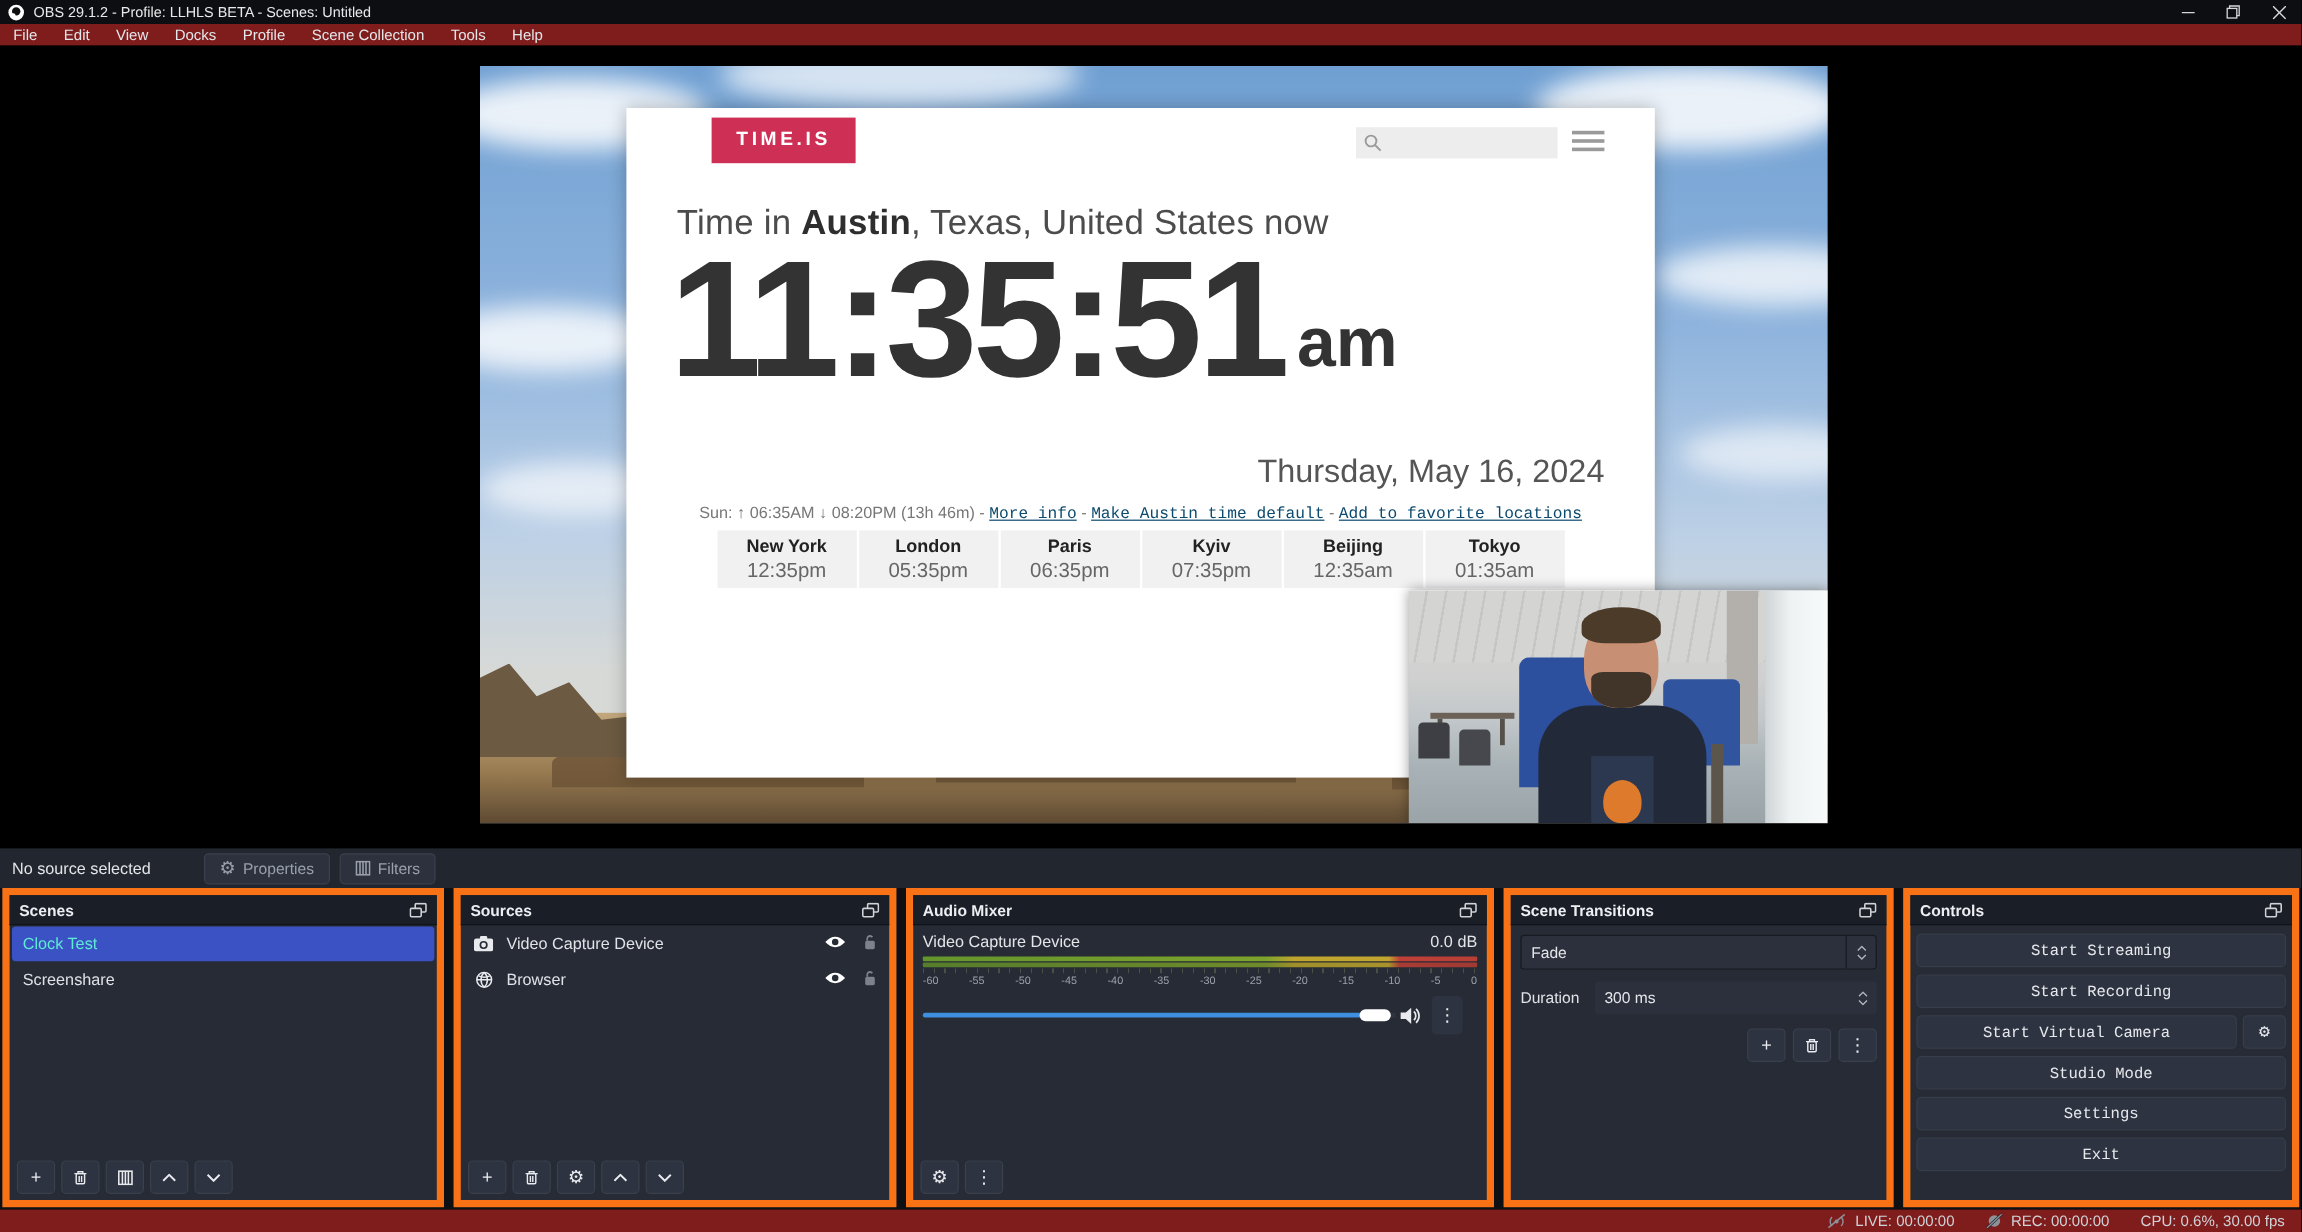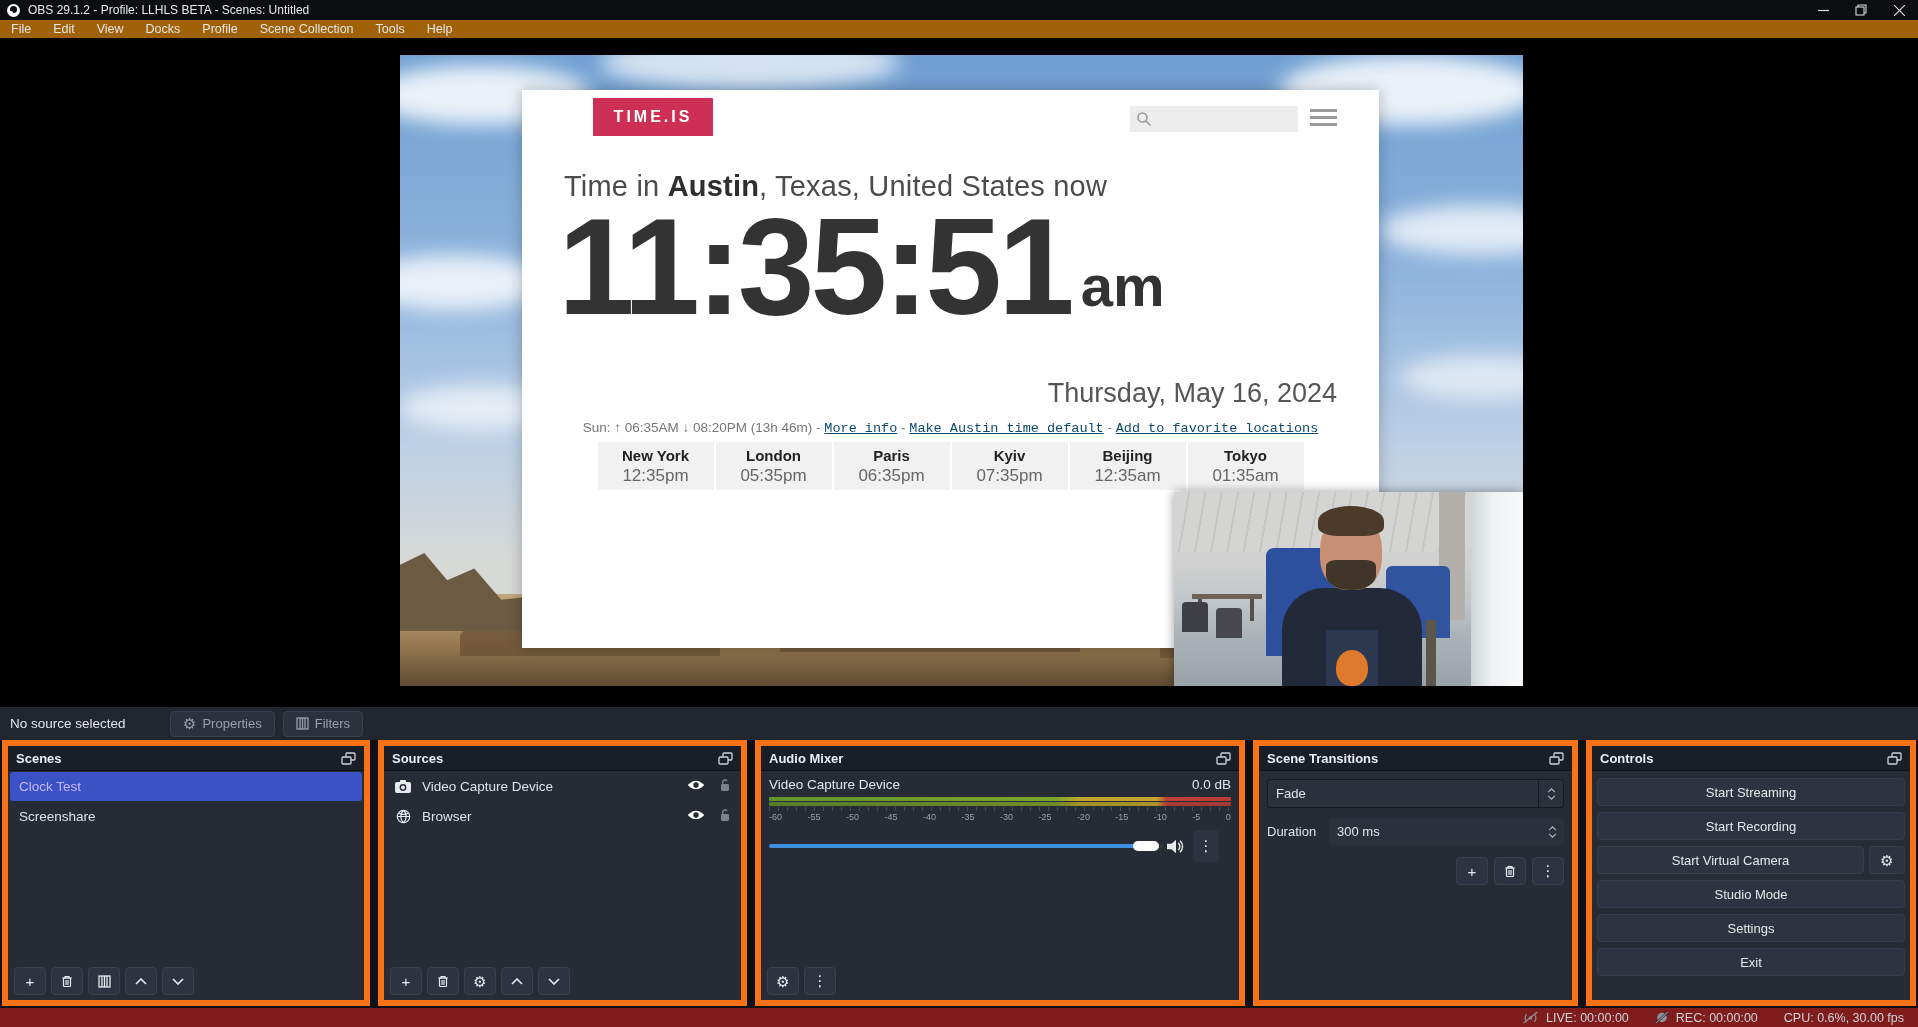--- a/index.html
+++ b/index.html
@@ -12,21 +12,21 @@
   #titlebar{left:0;top:0;width:100%;height:20px;background:#0d0e11;display:flex;align-items:center;}
   #obs-logo{width:13px;height:13px;border-radius:50%;background:#fff;margin:0 8px 0 7px;position:relative;}
   #obs-logo::after{content:"";position:absolute;left:3px;top:2px;width:7px;height:7px;border-radius:50%;background:#0d0e11;}
   #obs-logo::before{content:"";position:absolute;left:2px;top:7px;width:4px;height:4px;border-radius:50%;background:#fff;z-index:1;}
   #title-text{font-size:12px;color:#e8e9eb;}
   #winbtns{margin-left:auto;display:flex;height:100%;}
   .winbtn{width:38px;height:100%;display:flex;align-items:center;justify-content:center;color:#d6d7d9;font-size:12px;}
   .winbtn svg{display:block;}
 
   
-  #menubar{left:0;top:20px;width:100%;height:18px;background:#a16207;display:flex;align-items:center;text-align:center;}
+  #menubar{left:0;top:20px;width:100%;height:18px;background:#7f1d1d;display:flex;align-items:center;text-align:center;}
   .menu-item{padding:0 11px;font-size:12.5px;color:#e4e6ea;height:100%;display:flex;align-items:center;cursor:default;}
 
   
   #preview-area{left:0;top:38px;width:100%;height:669px;background:#000;}
   #canvas{left:400px;top:17px;width:1123px;height:631px;overflow:hidden;
           background:linear-gradient(#6f9fd2 0%,#8fb4dd 35%,#bcd0e6 62%,#d7d9d6 80%);}
   .cloud{position:absolute;background:#fff;border-radius:50%;filter:blur(10px);opacity:.85;}
   #desert{position:absolute;left:0;bottom:0;width:100%;height:92px;
           background:linear-gradient(#c3a87e 0%,#96794f 55%,#5e4a33 100%);}
   #desert .hill{position:absolute;background:#6b5336;border-radius:50% 50% 0 0;opacity:.8;}
@@ -94,21 +94,21 @@
   .tbtn svg{display:block;}
 
   #panel-scenes{left:2px;width:368px;}
   #panel-sources{left:378px;width:369px;}
   #panel-mixer{left:755px;width:490px;}
   #panel-transitions{left:1253px;width:325px;}
   #panel-controls{left:1586px;width:330px;}
 
   
   .scene-item{margin:1px 2px;height:29px;display:flex;align-items:center;padding-left:9px;font-size:13.5px;color:#dfe2e7;border-radius:3px;}
-  .scene-item.selected{background:#3b52c4;color:#c4b5fd;}
+  .scene-item.selected{background:#3b52c4;color:#5eead4;}
 
   
   .source-row{height:30px;display:flex;align-items:center;padding:0 10px;font-size:13.5px;color:#dfe2e7;}
   .source-row .sicon{width:18px;margin-right:10px;display:flex;justify-content:center;}
   .source-row .spacer{flex:1;}
   .source-row .eye{margin-right:14px;}
 
   
   #mixer-body{padding:6px 8px 0 8px;}
   #mixer-ch-row{display:flex;justify-content:space-between;font-size:13.5px;color:#e3e5e9;margin-bottom:5px;}
@@ -128,21 +128,21 @@
   #trans-select{height:27px;background:#2b303c;border:1px solid #171a21;border-radius:3px;display:flex;align-items:center;}
   #trans-select .sel-text{flex:1;padding-left:8px;font-size:13px;color:#e3e5e9;}
   .spin-arrows{width:24px;height:100%;border-left:1px solid #171a21;display:flex;flex-direction:column;align-items:center;justify-content:center;color:#aeb3bc;}
   #dur-row{display:flex;align-items:center;margin-top:10px;}
   #dur-label{font-size:13px;color:#dfe2e7;width:62px;}
   #dur-box{flex:1;height:27px;background:#2b303c;border-radius:3px;display:flex;align-items:center;}
   #dur-box .sel-text{flex:1;padding-left:8px;font-size:13px;color:#e3e5e9;}
   #trans-btns{display:flex;justify-content:flex-end;gap:6px;margin-top:12px;}
 
   
-  #controls-body{padding:7px 5px;display:flex;flex-direction:column;gap:6px;}
+  #controls-body{padding:7px 5px;display:flex;flex-direction:column;gap:6px;font-family:Liberation Mono, monospace;}
   .ctl-btn{height:26px;background:#2d3340;border:1px solid #373d49;border-radius:4px;color:#e6e8ec;
            font-size:13px;display:flex;align-items:center;justify-content:center;}
   #vc-row{display:flex;gap:5px;}
   #vc-row .ctl-btn{flex:1;}
   #vc-gear{width:34px;height:26px;background:#2d3340;border:1px solid #373d49;border-radius:4px;
            display:flex;align-items:center;justify-content:center;font-size:15px;color:#e6e8ec;}
 
   
   #statusbar{left:0;top:1008px;width:100%;height:19px;background:#7f1d1d;display:flex;align-items:center;
              justify-content:flex-end;gap:26px;padding-right:14px;box-sizing:border-box;font-size:12.5px;color:#cfd2d7;}

